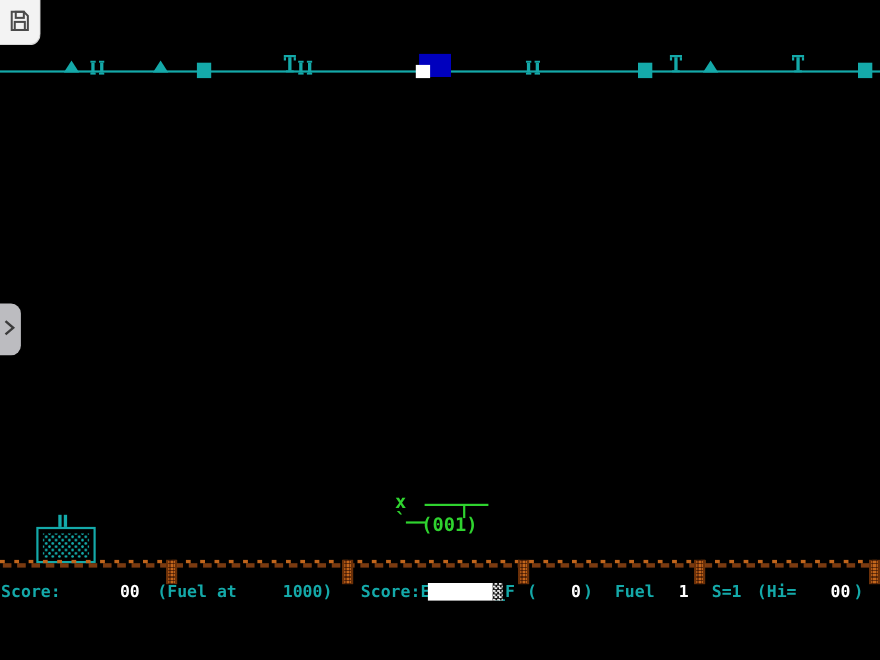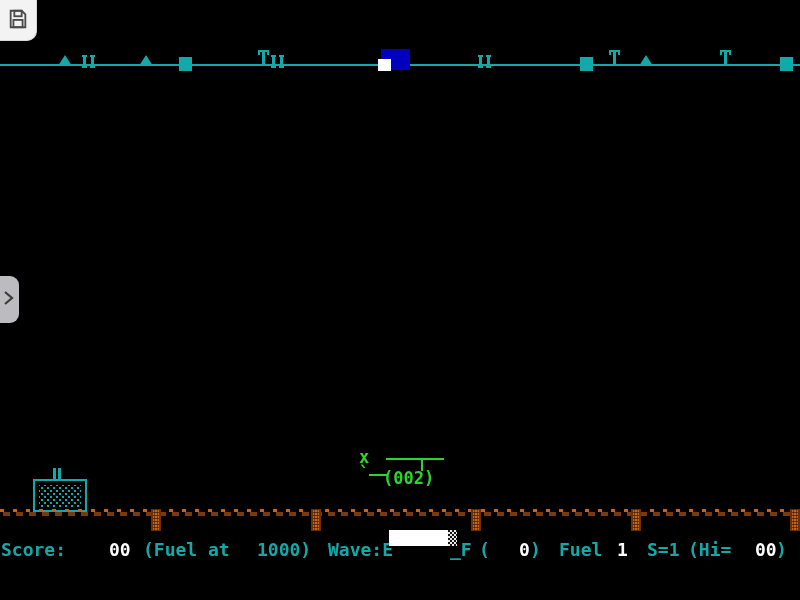--- a/index.html
+++ b/index.html
@@ -42,21 +42,21 @@
      background-image:
        repeating-linear-gradient(90deg, var(--orange) 0 4px, transparent 4px 13px),
        repeating-linear-gradient(90deg, transparent 0 3px, var(--brown) 3px 10px, transparent 10px 13px);
      background-size:13px 3px,13px 4px;background-position:0 0,0 3px;background-repeat:repeat-x;}
   .pillar{position:absolute;top:509px;width:10px;height:22px;z-index:3;background:var(--orange);
      background-image:repeating-linear-gradient(0deg, rgba(30,5,0,.55) 0 1px, transparent 1px 3px),
                       repeating-linear-gradient(90deg, rgba(60,15,0,.5) 0 1px, transparent 1px 3px);
      box-shadow:inset 2px 0 0 #6b3008, inset -2px 0 0 #6b3008;}
   
   .statusbar{position:absolute;left:0;top:528px;width:800px;height:20px;z-index:5;}
-  .seg{position:absolute;top:12px;font-size:18px;font-weight:bold;line-height:20px;white-space:pre;}
+  .seg{position:absolute;top:0;font-size:15px;font-weight:bold;line-height:20px;white-space:pre;}
   .seg.cyan{color:var(--cyan);}
   .seg.white{color:var(--white);}
   .fuel-fill{position:absolute;top:2px;height:16px;background:var(--white);}
   .fuel-dither{position:absolute;top:2px;height:16px;background:#888;
      background-image:repeating-conic-gradient(#e9e9e9 0% 25%, #161616 0% 50%);
      background-size:4px 4px;}
 </style>
 </head>
 <body>
 
@@ -143,41 +143,41 @@
   </div>
   <div id="chimneys">
       <div class="chimney" style="left: 53px;"></div>
       <div class="chimney" style="left: 58px;"></div>
     </div>
 
   <div>
     <div class="heli-part heli-rotor"></div>
     <div class="heli-part heli-mast"></div>
     <div class="heli-part heli-boom"></div>
-    <div class="heli-part heli-body">(002)</div>
+    <div class="heli-part heli-body">(001)</div>
     <div class="heli-part heli-tail">`</div>
     <div class="heli-part heli-target">x</div>
   </div>
 
   <div class="ground"></div>
   <div id="pillars">
       <div class="pillar" style="left: 151px;"></div>
       <div class="pillar" style="left: 311px;"></div>
       <div class="pillar" style="left: 471px;"></div>
       <div class="pillar" style="left: 631px;"></div>
       <div class="pillar" style="left: 790px;"></div>
     </div>
 
   <div class="statusbar">
     <div id="status-segments">
         <span class="seg cyan" style="left: 1px;">Score:</span>
         <span class="seg white" style="left: 109px;">00</span>
         <span class="seg cyan" style="left: 143px;">(Fuel at</span>
         <span class="seg cyan" style="left: 257px;">1000)</span>
-        <span class="seg cyan" style="left: 328px;">Wave:E</span>
+        <span class="seg cyan" style="left: 328px;">Score:E</span>
         <span class="seg cyan" style="left: 450px;">_F</span>
         <span class="seg cyan" style="left: 479px;">(</span>
         <span class="seg white" style="left: 519px;">0</span>
         <span class="seg cyan" style="left: 530px;">)</span>
         <span class="seg cyan" style="left: 559px;">Fuel</span>
         <span class="seg white" style="left: 617px;">1</span>
         <span class="seg cyan" style="left: 647px;">S=1</span>
         <span class="seg cyan" style="left: 688px;">(Hi=</span>
         <span class="seg white" style="left: 755px;">00</span>
         <span class="seg cyan" style="left: 776px;">)</span>

